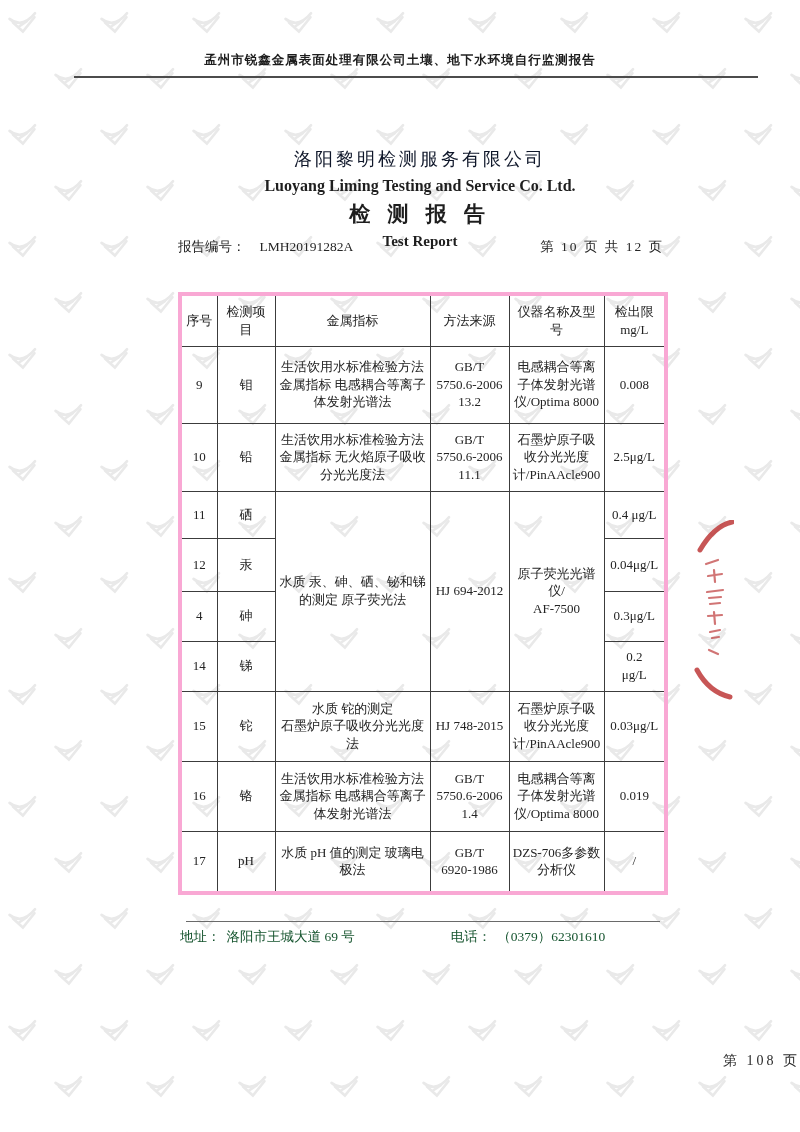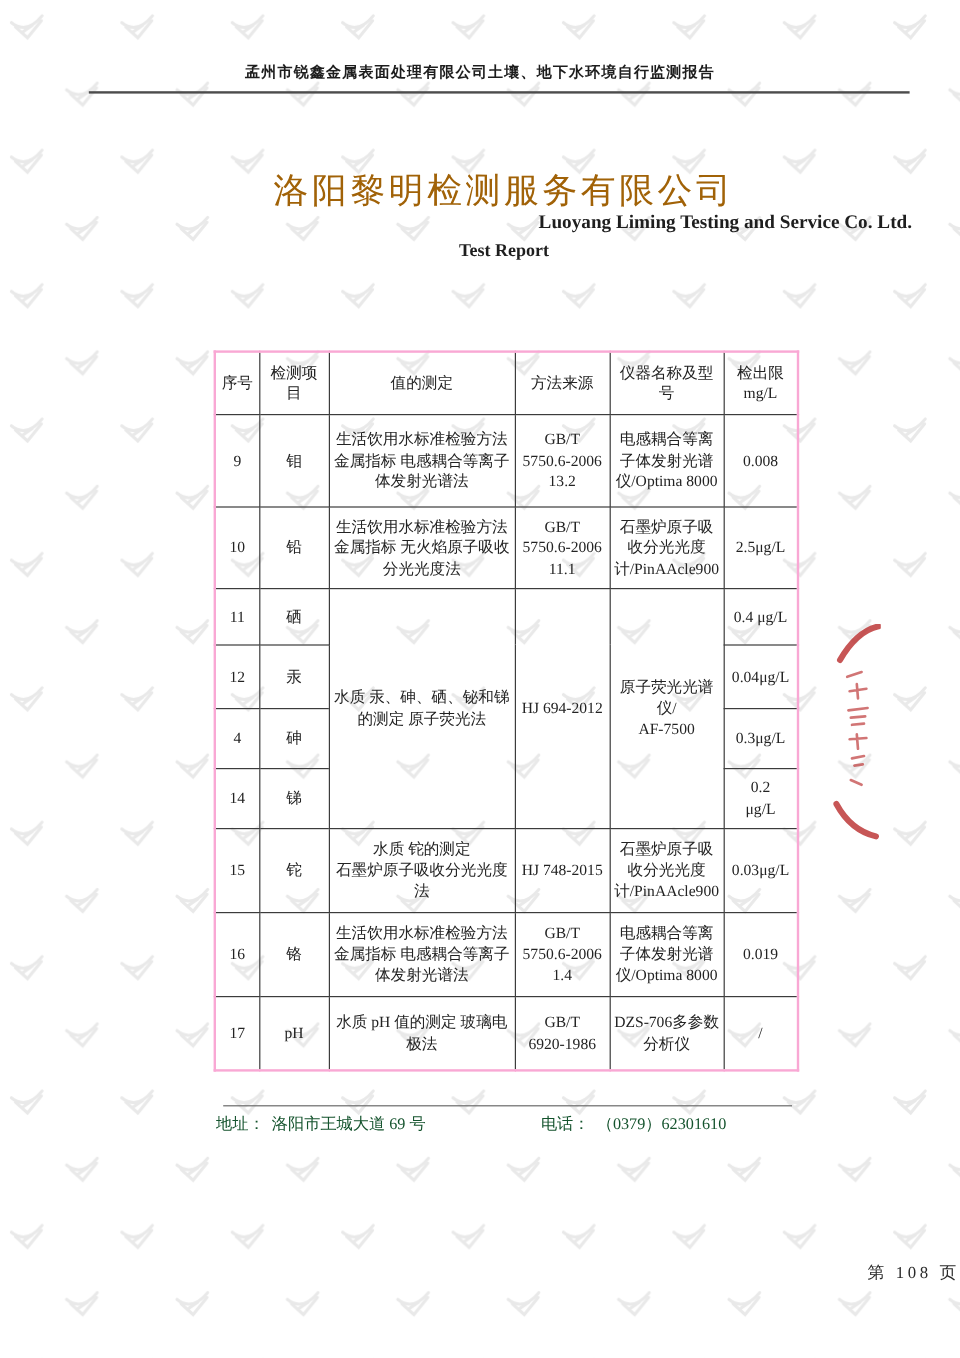--- a/index.html
+++ b/index.html
@@ -11,41 +11,41 @@
   .page{position:absolute;inset:0;background:#ffffff;}
   .wm-svg{position:absolute;inset:0;width:800px;height:1132px;pointer-events:none;}
 
   .page-header{
     position:absolute;top:52px;left:0;right:0;text-align:center;
     font-size:12.5px;font-weight:bold;letter-spacing:1px;color:#1d1d1d;
   }
   .header-rule{position:absolute;top:76px;left:74px;right:42px;border-top:2px solid #4c4c4c;}
 
   .title-block{position:absolute;top:144px;left:80px;right:40px;text-align:center;}
-  .company-zh{font-size:29px;letter-spacing:3px;line-height:30px;color:#a16207;}
-  .company-en{font-size:16px;font-weight:bold;line-height:24px;color:#1e1e1e;text-align:right;}
+  .company-zh{font-size:18px;letter-spacing:3px;line-height:30px;color:#0f172a;}
+  .company-en{font-size:16px;font-weight:bold;line-height:24px;color:#1e1e1e;}
   .report-zh{font-size:21px;font-weight:bold;letter-spacing:6px;line-height:32px;color:#1e1e1e;}
   .report-en{font-size:15px;font-weight:bold;line-height:22px;color:#1e1e1e;text-align:center;}
 
   .meta-row{position:absolute;top:238px;left:178px;width:486px;font-size:13.5px;}
   .meta-left{float:left;}
   .meta-left .val{margin-left:14px;}
   .meta-right{float:right;letter-spacing:2px;}
 
   .table-title{
     position:absolute;top:259px;left:178px;width:486px;text-align:center;
     font-size:17px;font-weight:bold;letter-spacing:1px;color:#1c1c1c;
   }
 
   table.methods{
     position:absolute;top:292px;left:178px;width:486px;
     border-collapse:collapse;table-layout:fixed;
     font-size:13px;color:#232323;
   }
-  table.methods{border:2px solid #f9a8d4;}
+  table.methods{border:4px solid #f9a8d4;}
   table.methods th, table.methods td{
     border:1px solid #3c3c3c;text-align:center;vertical-align:middle;
     padding:2px 3px;white-space:pre-line;line-height:1.35;
     overflow:hidden;font-weight:normal;
   }
   col.c-no{width:37px;} col.c-item{width:58px;} col.c-method{width:155px;}
   col.c-source{width:79px;} col.c-instr{width:95px;} col.c-limit{width:62px;}
   thead tr{height:52px;}
   tbody tr:nth-child(1){height:77px;}
   tbody tr:nth-child(2){height:68px;}
@@ -92,40 +92,47 @@
     </defs>
     <rect x="0" y="0" width="800" height="1132" fill="url(#wm)"></rect>
   </svg>
 
   <div class="page-header">孟州市锐鑫金属表面处理有限公司土壤、地下水环境自行监测报告</div>
   <div class="header-rule"></div>
 
   <div class="title-block">
     <div class="company-zh">洛阳黎明检测服务有限公司</div>
     <div class="company-en">Luoyang Liming Testing and Service Co. Ltd.</div>
+    <div class="report-zh">检 测 报 告</div>
     <div class="report-en">Test Report</div>
   </div>
 
+  <div class="meta-row">
+    <span class="meta-left">
+      <span>报告编号：</span><span class="val">LMH20191282A</span>
+    </span>
+    <span class="meta-right">第 10 页 共 12 页</span>
+  </div>
 
 
   <table class="methods">
     <colgroup>
       <col class="c-no">
         <col class="c-item">
         <col class="c-method">
       <col class="c-source">
         <col class="c-instr">
         <col class="c-limit">
     </colgroup>
     <thead>
       <tr>
         <th>序号</th>
         <th>检测项
 目</th>
-        <th>值的测定</th>
+        <th>金属指标</th>
         <th>方法来源</th>
         <th>仪器名称及型
 号</th>
         <th>检出限
 mg/L</th>
       </tr>
     </thead>
     <tbody>
       <tr>
         <td>9</td>

